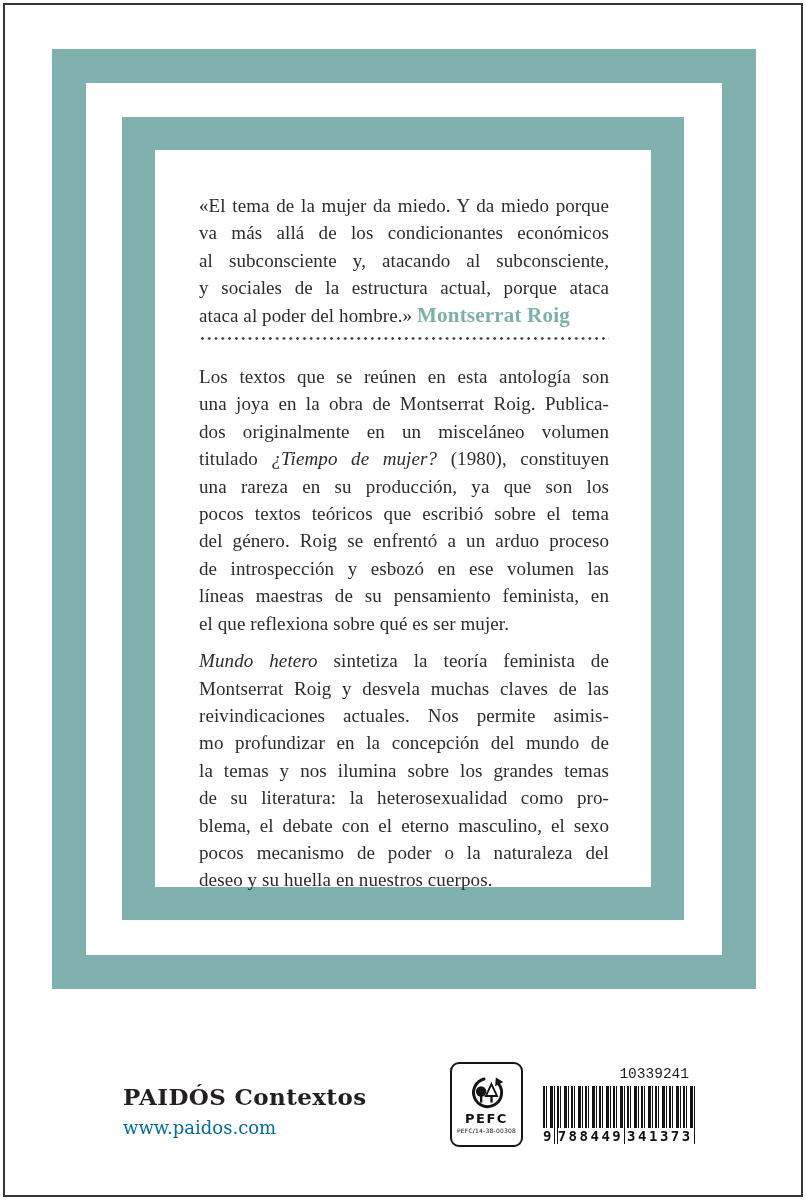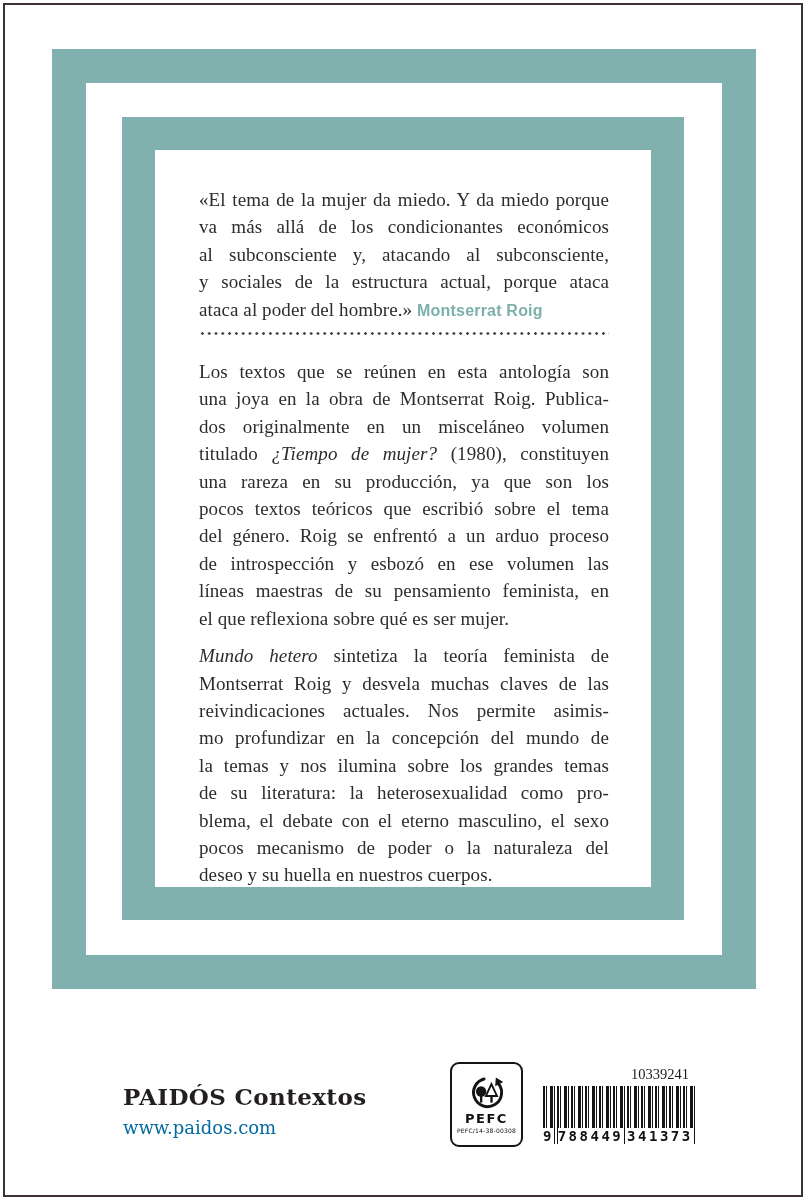--- a/index.html
+++ b/index.html
@@ -13,29 +13,29 @@
   }
   .frame-outer{
     position:absolute;left:52px;top:49px;width:704px;height:940px;
     box-sizing:border-box;border:34px solid var(--accent,#81b1ae);
   }
   .frame-inner{
     position:absolute;left:122px;top:117px;width:562px;height:803px;
     box-sizing:border-box;border:33px solid var(--accent,#81b1ae);
   }
   .content{
-    position:absolute;left:199px;top:186px;width:410px;
+    position:absolute;left:199px;top:192px;width:410px;
     font-size:19px;line-height:27.4px;letter-spacing:0.1px;
   }
   .tline{min-height:27.4px;overflow:hidden;text-align:justify;text-align-last:justify;}
   .quote-lines .tline{text-align-last:justify;}
   .para .tline:last-child{text-align-last:left;}
   .quote-last{text-align:left;}
   .quote-author{
-    font-family:Liberation Sans, sans-serif;font-weight:bold;font-size:16px;
+    font-family:Liberation Serif, serif;font-weight:bold;font-size:21px;
     color:var(--accent_text,#7cb0ab);letter-spacing:0.2px;
   }
   .sep{
     height:5px;margin-top:6px;margin-bottom:23px;
     background-image:radial-gradient(circle, #3c3c3c 1.15px, transparent 1.5px);
     background-size:6.8px 5px;background-repeat:repeat-x;background-position:0 1px;
   }
   .para2{margin-top:10px;}
   i{font-style:italic;}
 
@@ -50,21 +50,21 @@
     position:absolute;left:450px;top:1062px;width:73px;height:85px;box-sizing:border-box;
     border:2.5px solid #161616;border-radius:9px;
     display:flex;flex-direction:column;align-items:center;justify-content:center;
     padding:3px 2px;background:#fff;
   }
   .pefc-word{font-family:"DejaVu Sans", sans-serif;font-weight:bold;font-size:13px;letter-spacing:1.5px;color:#111;margin-top:1px;}
   .pefc-cert{font-family:"DejaVu Sans", sans-serif;font-size:6px;color:#111;margin-top:1px;letter-spacing:0.2px;}
 
   .barcode{position:absolute;left:543px;top:1066px;width:152px;}
   .bc-number{
-    font-family:Liberation Serif, serif;font-size:14.5px;color:#1c1c1c;
+    font-family:Liberation Mono, monospace;font-size:14.5px;color:#1c1c1c;
     text-align:right;padding-right:6px;height:18px;
   }
   .bc-bars{
     position:relative;height:58px;margin-top:2px;background:
     repeating-linear-gradient(90deg,
       #141414 0 2px, #fff 2px 3px,
       #141414 3px 4px, #fff 4px 7px,
       #141414 7px 10px, #fff 10px 11px,
       #141414 11px 12px, #fff 12px 14px);
   }

